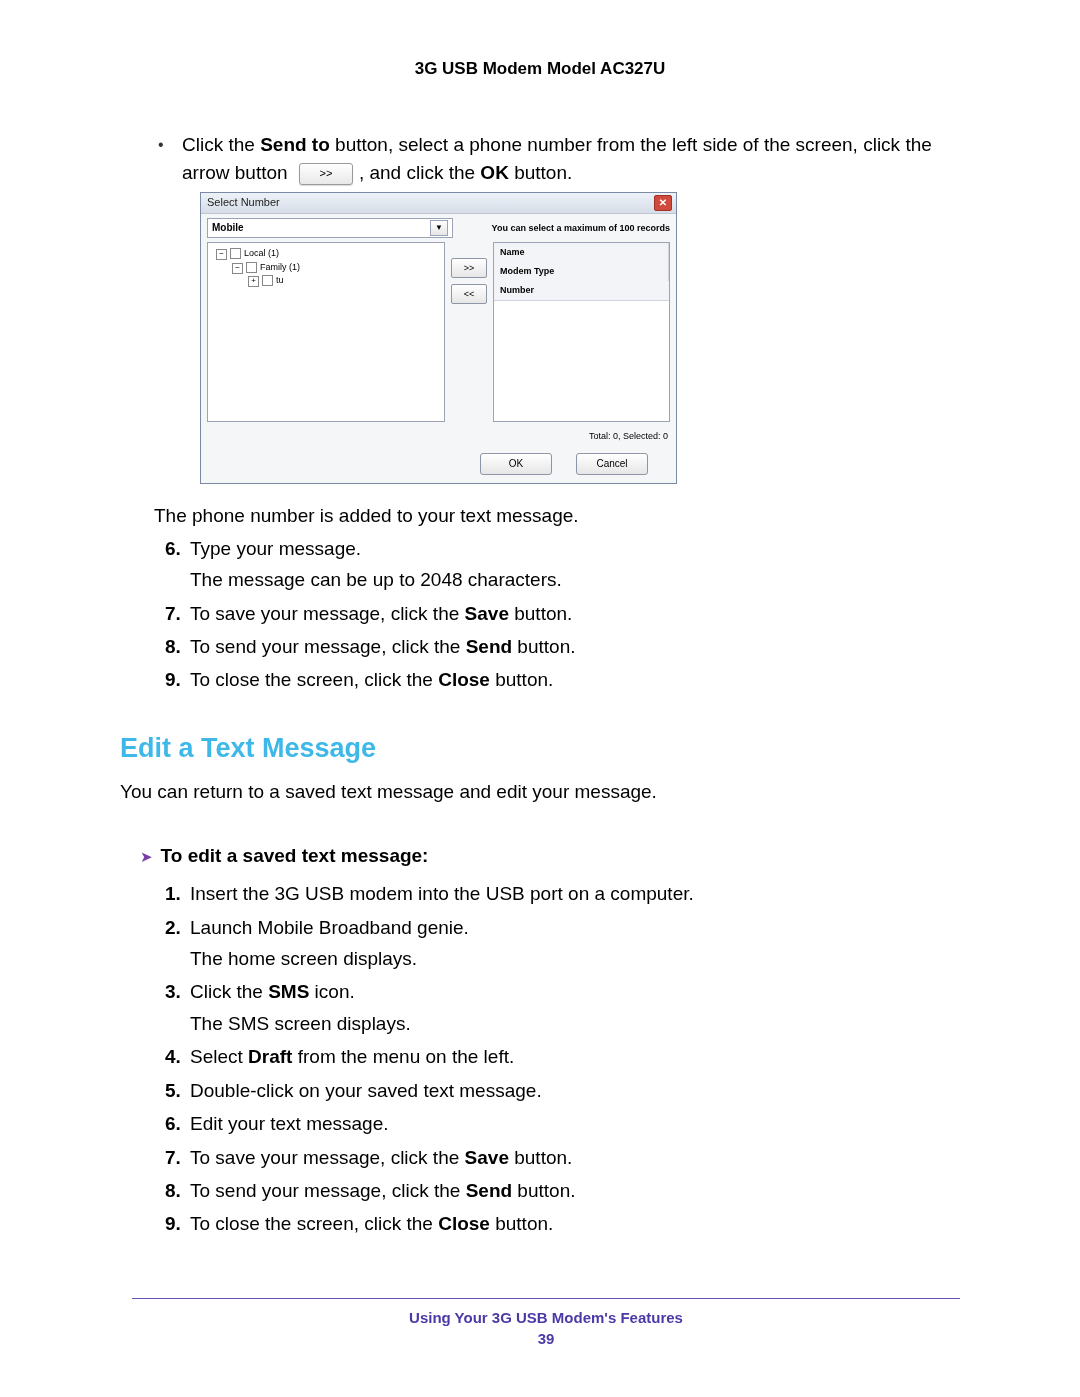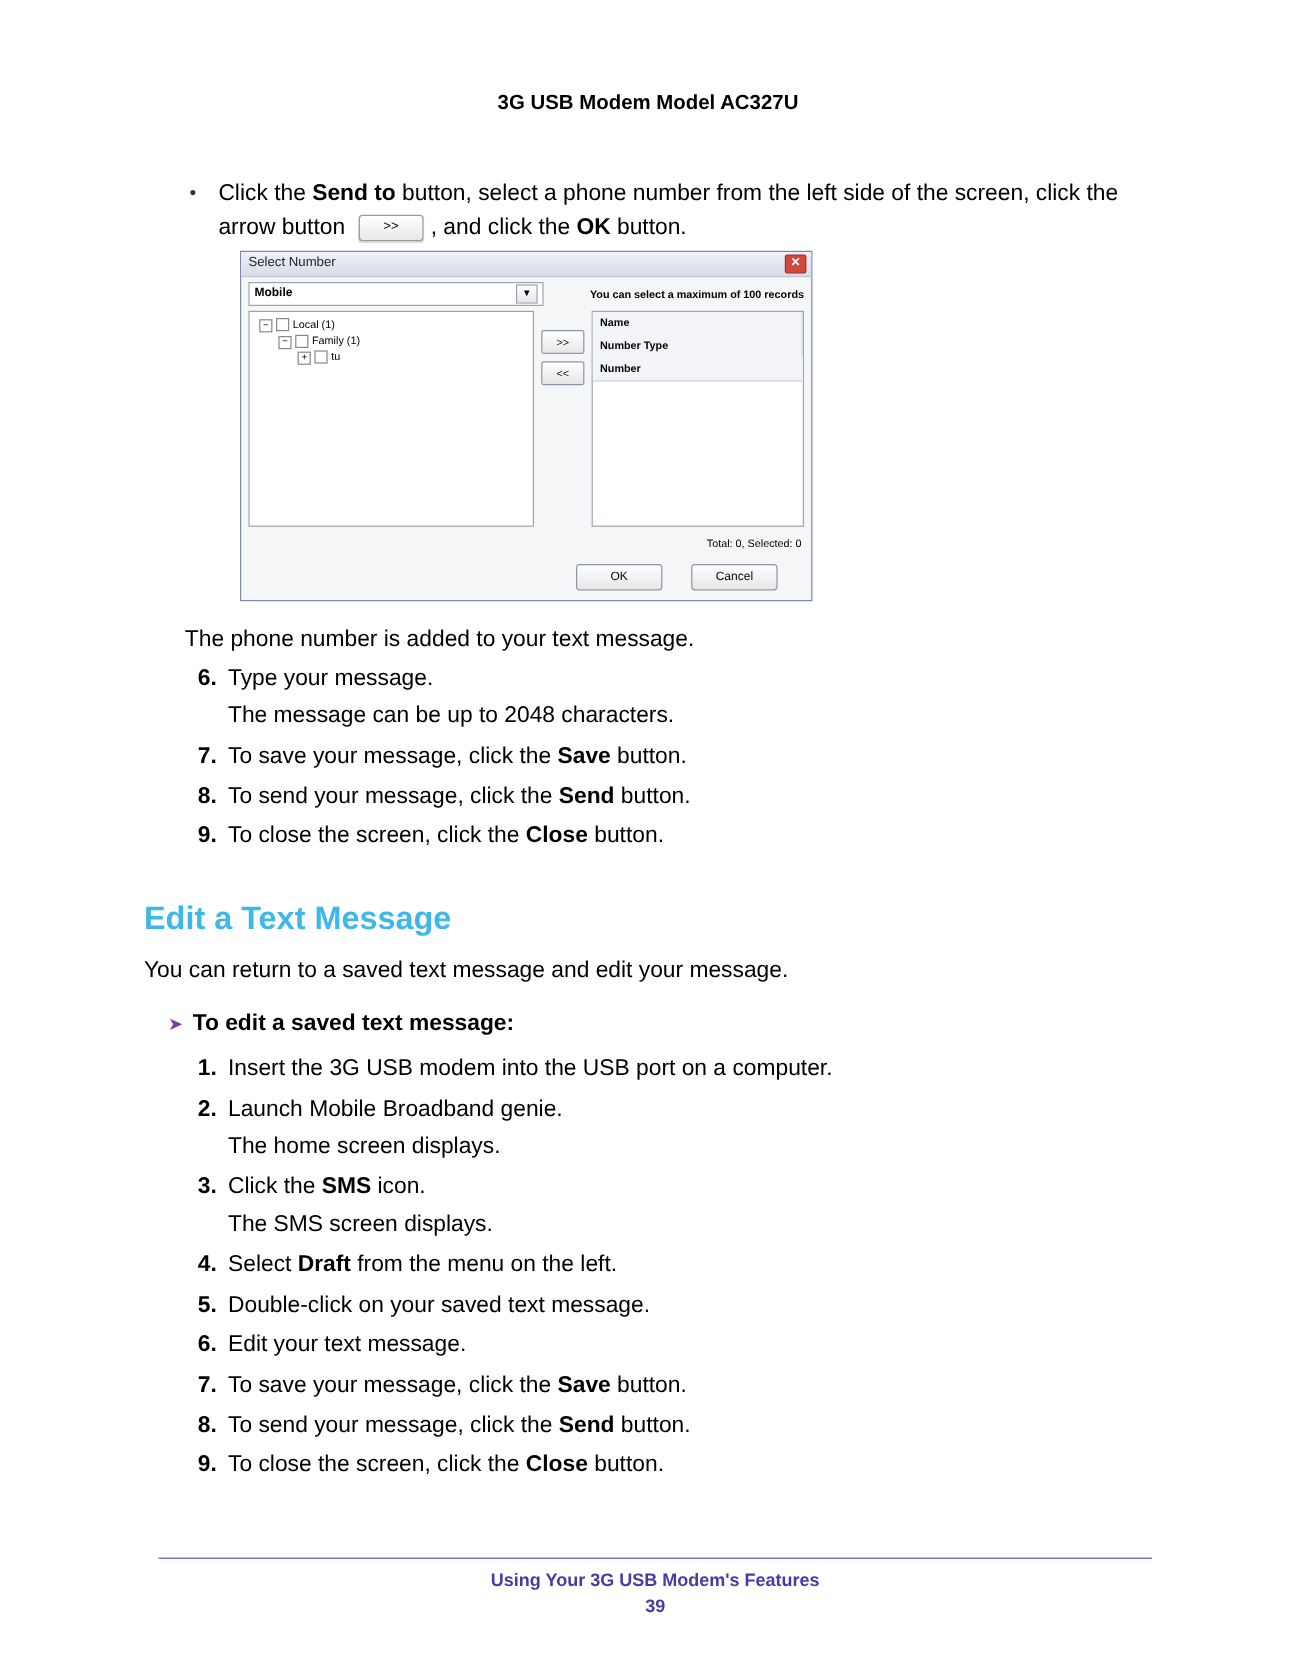--- a/index.html
+++ b/index.html
@@ -7,21 +7,21 @@
     padding: 0;
     background: #ffffff;
     font-family: Arial, Helvetica, sans-serif;
     color: #000;
   }
   .page {
     width: 1080px;
     height: 1397px;
     position: relative;
     box-sizing: border-box;
-    padding: 76px 120px 40px 120px;
+    padding: 59px 120px 40px 120px;
   }
   .header-title {
     text-align: center;
     font-weight: bold;
     font-size: 17px;
     margin-bottom: 52px;
   }
   .body-text {
     font-size: 19px;
     line-height: 1.45;
@@ -225,21 +225,21 @@
     margin-left: 34px;
     margin-bottom: 4px;
   }
   h2.section {
     color: #3db8e8;
     font-size: 27px;
     font-weight: bold;
     margin: 34px 0 10px 0;
   }
   .intro {
-    margin-bottom: 16px;
+    margin-bottom: 36px;
   }
   .task-line {
     margin: 6px 0 10px 20px;
   }
   .task-arrow {
     color: #7a3ea8;
     font-size: 15px;
     margin-right: 8px;
   }
   ol.steps {
@@ -314,21 +314,21 @@
             <div class="tree-indent2"><span class="tree-expander">−</span><span class="tree-check"></span><span>Family (1)</span></div>
             <div class="tree-indent3"><span class="tree-expander">+</span><span class="tree-check"></span><span>tu</span></div>
           </div>
           <div class="mid-buttons">
             <div class="mid-btn">&gt;&gt;</div>
             <div class="mid-btn">&lt;&lt;</div>
           </div>
           <div class="panel-right">
             <div class="panel-right-header">
               <div style="flex:1.2">Name</div>
-              <div style="flex:1.4">Number Type</div>
+              <div style="flex:1.4">Modem Type</div>
               <div style="flex:1;border-right:none">Number</div>
             </div>
           </div>
         </div>
         <div class="status-line">Total: 0, Selected: 0</div>
         <div class="dialog-footer">
           <div class="dlg-ft-btn">OK</div>
           <div class="dlg-ft-btn">Cancel</div>
         </div>
       </div>

